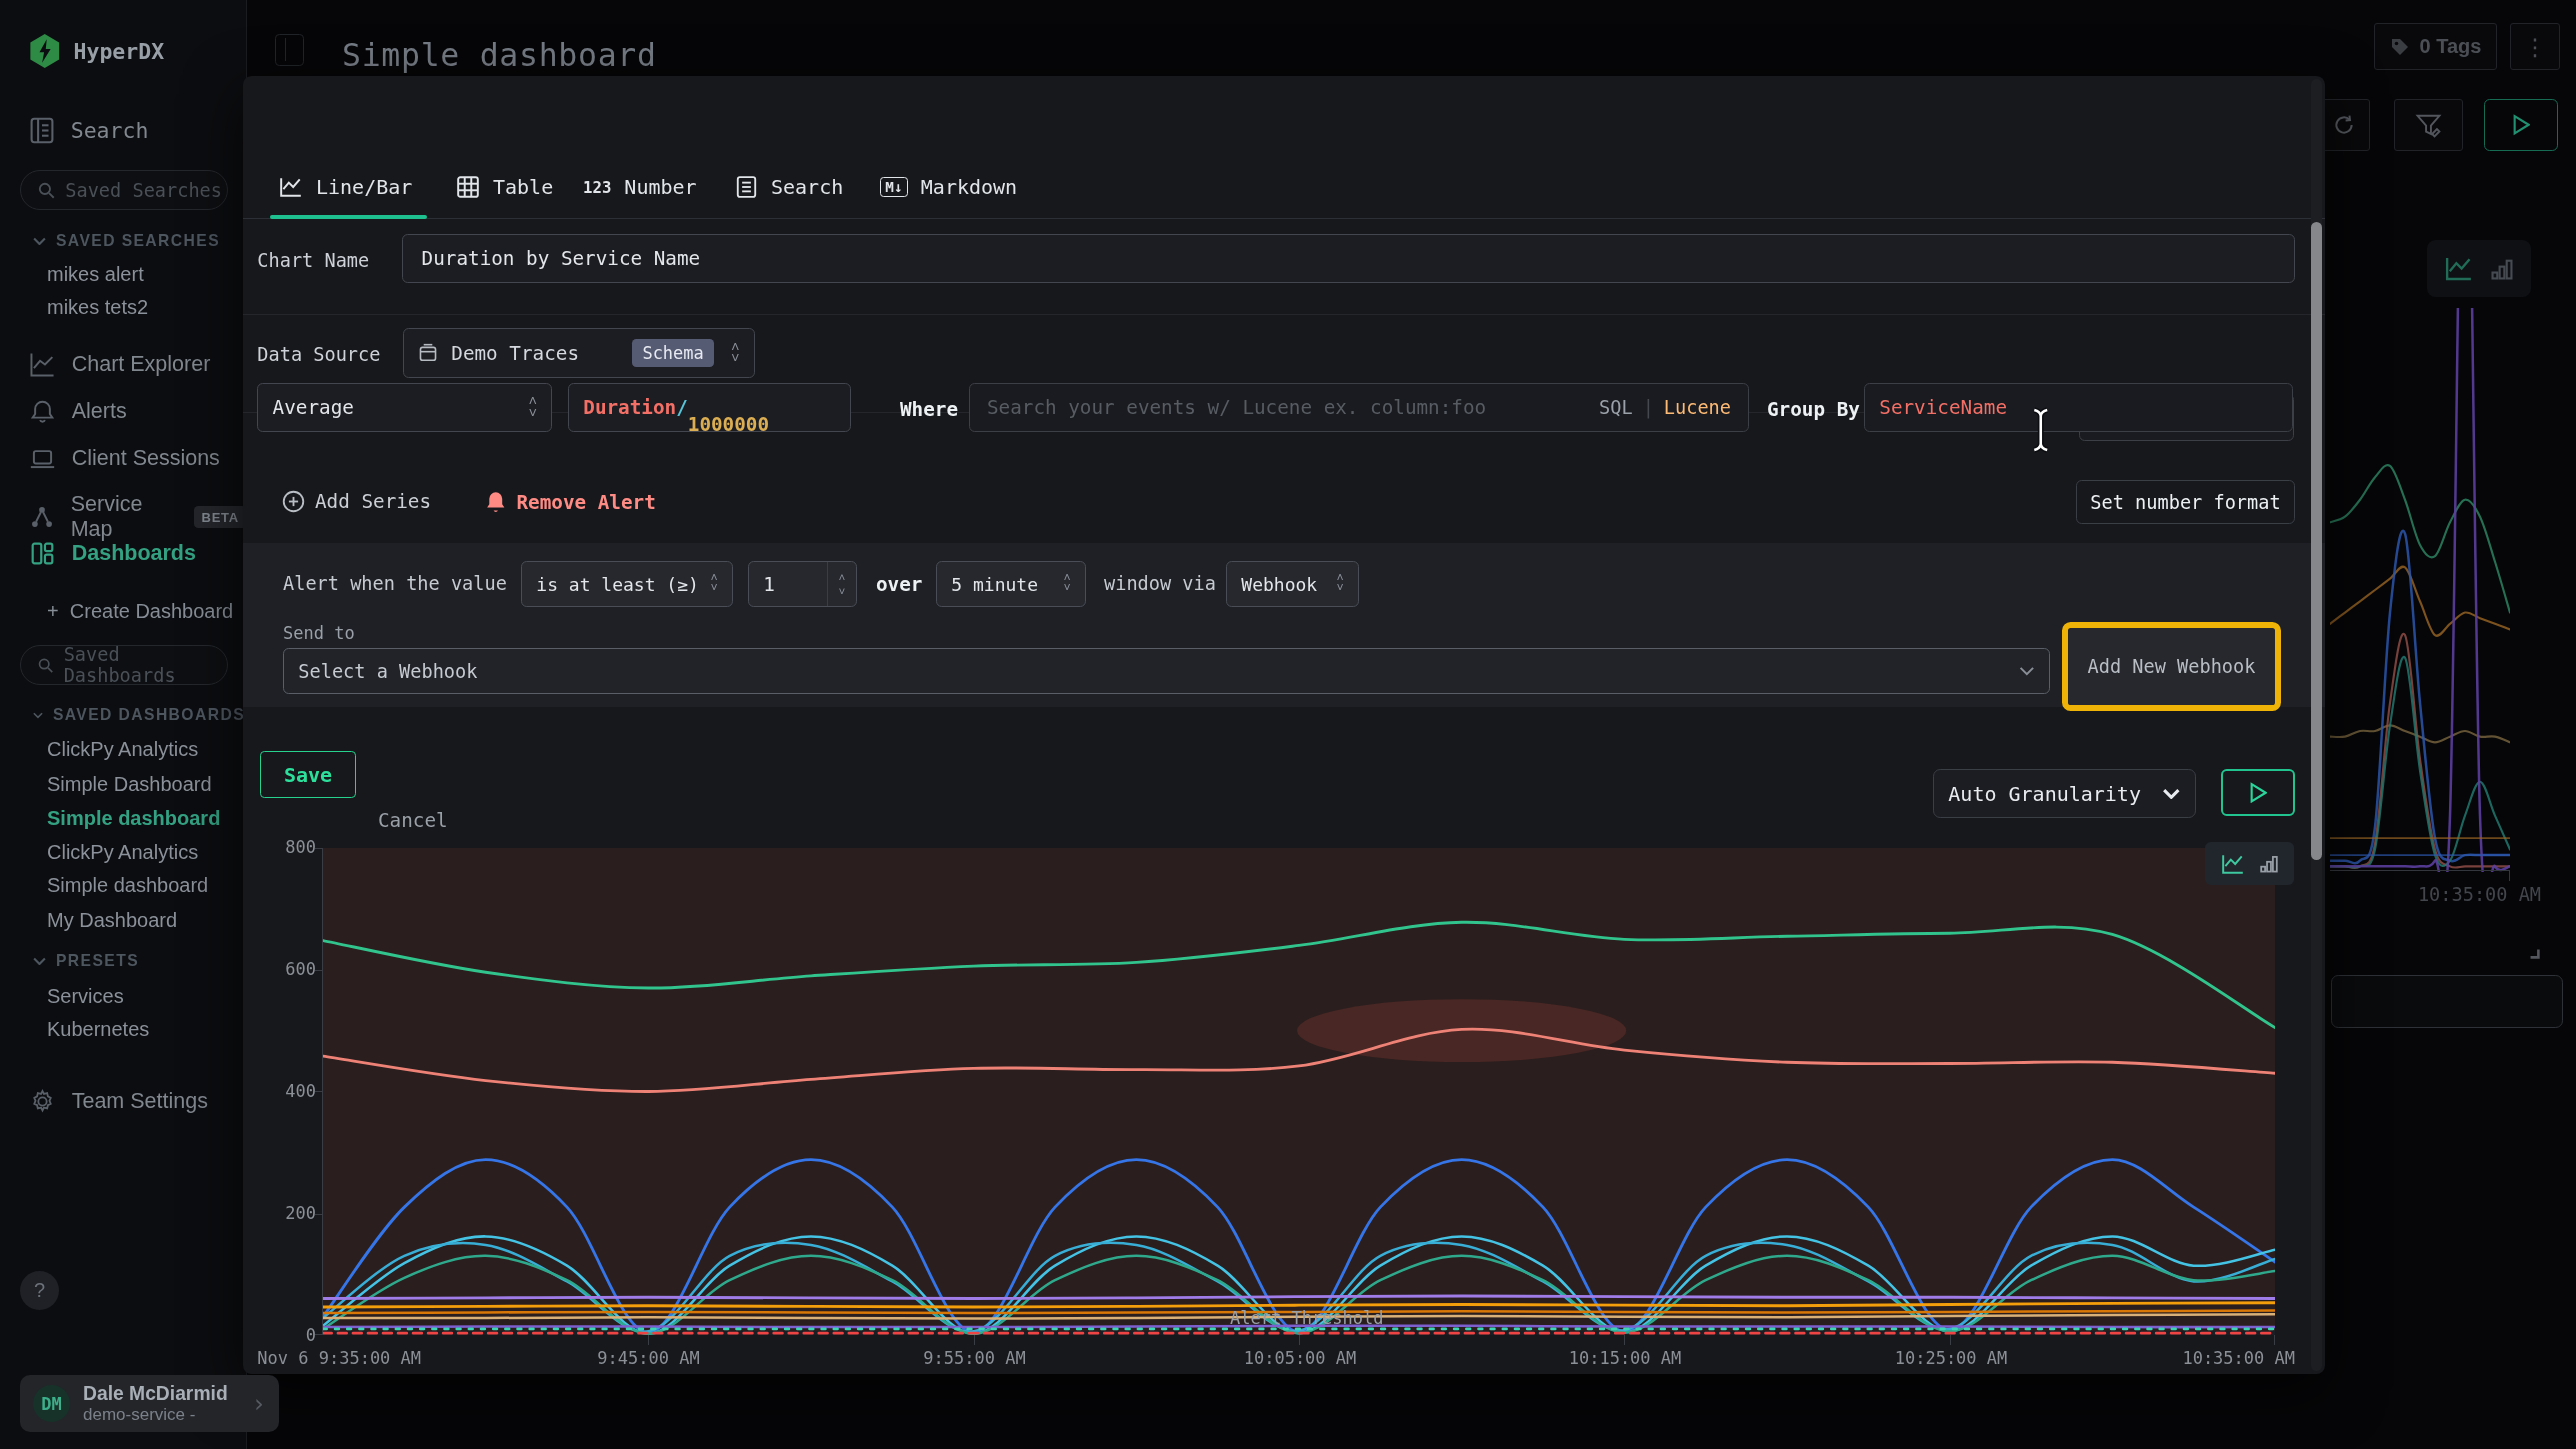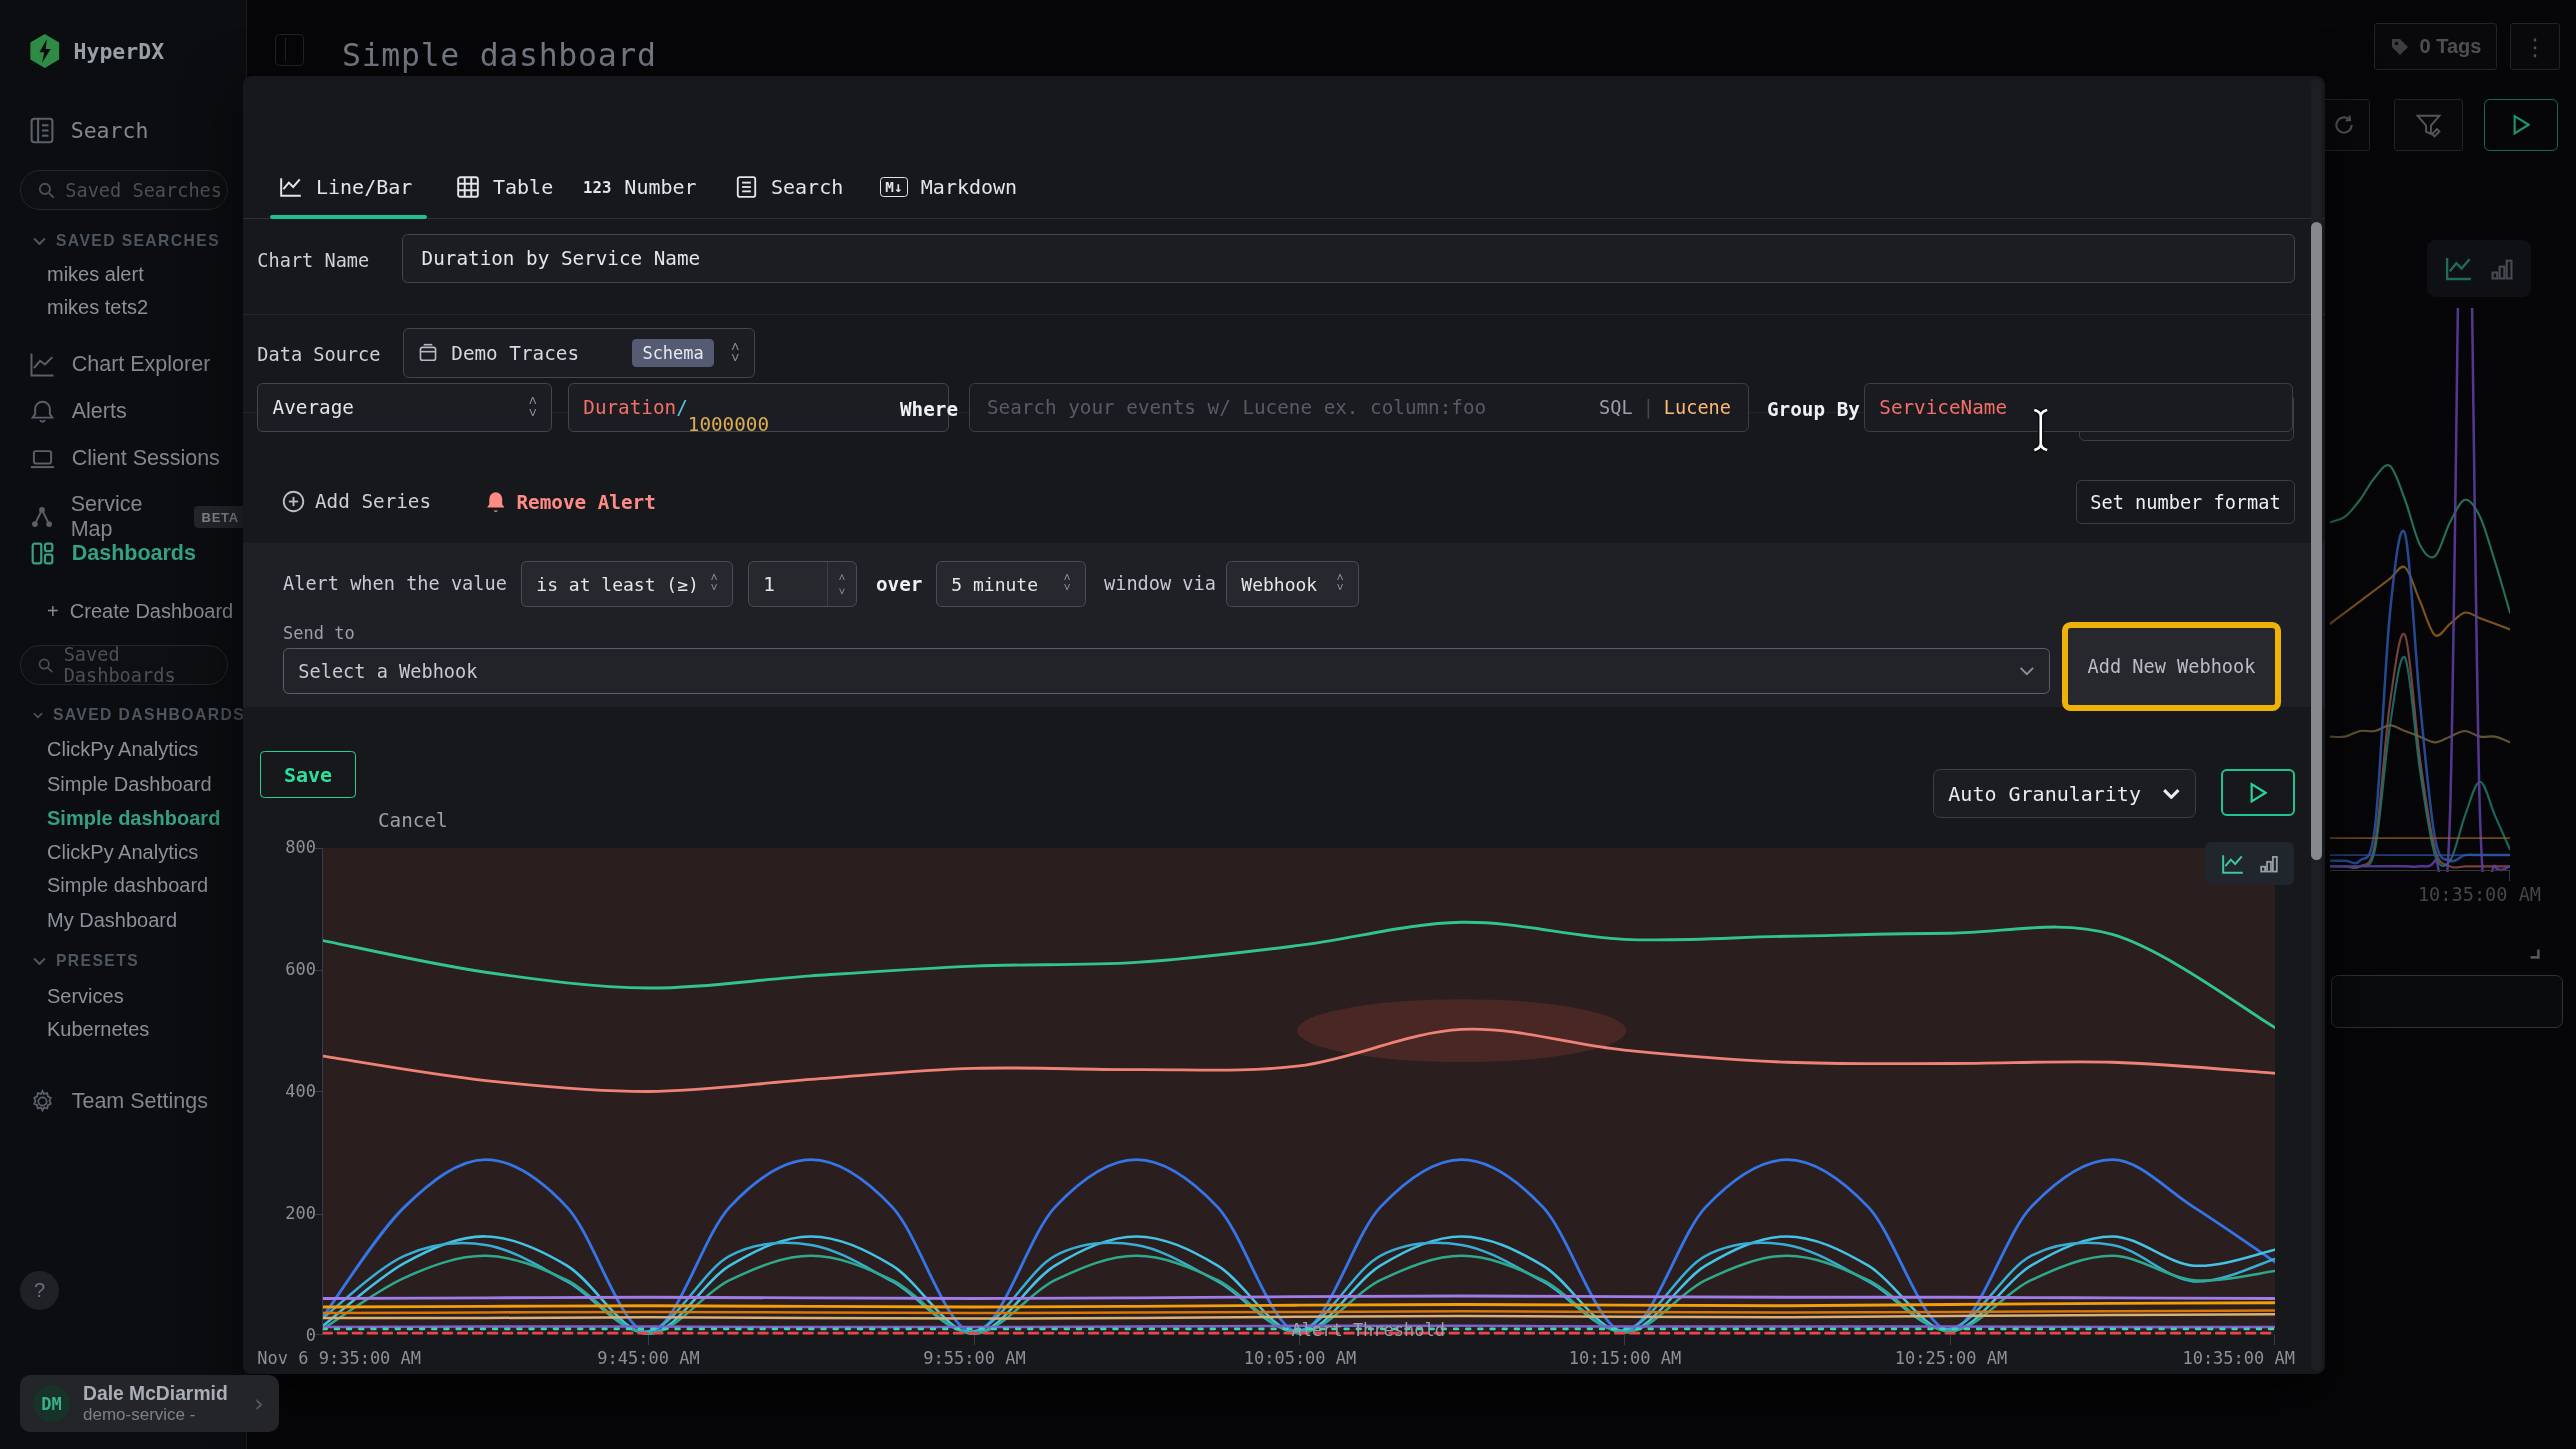--- a/index.html
+++ b/index.html
@@ -309,21 +309,21 @@
   </div>
 
   <div class="abs divider" style="left:0;top:336px;width:1717px;"></div>
   <div class="abs lbl-dim" style="left:1753px;top:326px;">Alias</div>
   <input class="abs inp2 mono" style="left: 1836px; top: 318px; width: 215px; height: 47px; font-size: 18.6px; color: rgb(227, 230, 234);" placeholder="Series alias">
 
   <div class="abs sel" style="left:14.3px;top:307px;width:295px;height:49px;">
     <span>Average</span>
     <span class="chev-ud">˄<br>˅</span>
   </div>
-  <div class="abs sel" style="left:325px;top:307px;width:381px;height:49px;">
+  <div class="abs sel" style="left:325px;top:307px;width:283px;height:49px;font-weight:bold;">
     <span class="tok-red">Duration</span>
       <span class="tok-cyan">/</span>
       <span class="tok-yellow">1000000</span>
   </div>
   <div class="abs boldlbl" style="left:657px;top:322px;">Where</div>
   <div class="abs sel inp2" style="left:726px;top:307px;width:780px;height:49px;padding:0 17px;">
     <span style="color:#575c63;">Search your events w/ Lucene ex. column:foo</span>
     <span style="margin-left:auto;display:flex;gap:10px;font-size:18.6px;">
       <span style="color:#9ba1a9;">SQL</span>
       <span style="color:#44484f;">|</span>
@@ -429,21 +429,21 @@
       <path d="M0.0 672.5 C18.9 660.6 75.8 618.0 113.7 601.0 C151.6 584.0 189.4 569.8 227.3 570.3 C265.2 570.9 303.1 586.2 341.0 604.4 C378.9 622.5 416.8 679.3 454.7 679.3 C492.6 679.3 530.4 622.5 568.3 604.4 C606.2 586.2 644.1 570.3 682.0 570.3 C719.9 570.3 757.8 586.2 795.7 604.4 C833.6 622.5 871.4 679.3 909.3 679.3 C947.2 679.3 985.1 622.5 1023.0 604.4 C1060.9 586.2 1098.8 570.3 1136.7 570.3 C1174.6 570.3 1212.4 586.4 1250.3 604.4 C1288.2 622.4 1326.1 678.4 1364.0 678.4 C1401.9 678.4 1439.8 622.4 1477.7 604.4 C1515.6 586.4 1553.4 570.3 1591.3 570.3 C1629.2 570.3 1667.1 586.5 1705.0 604.4 C1742.9 622.3 1780.8 677.6 1818.7 677.6 C1856.6 677.6 1894.4 622.3 1932.3 604.4 C1970.2 586.5 2008.1 570.3 2046.0 570.3 C2083.9 570.3 2121.8 586.8 2159.7 604.4 C2197.6 622.0 2235.4 675.9 2273.3 675.9 C2311.2 675.9 2349.1 622.0 2387.0 604.4 C2424.9 586.8 2462.8 570.3 2500.7 570.3 C2538.6 570.3 2576.4 600.8 2614.3 604.4 C2652.2 607.9 2709.1 593.7 2728.0 591.6" fill="none" stroke="#2fa98c" stroke-width="3.5" stroke-opacity="1" stroke-linecap="round"></path>
       <path d="M0.0 629.9 C37.9 629.8 151.6 629.4 227.3 629.1 C303.1 628.8 378.9 628.2 454.7 628.2 C530.4 628.2 606.2 628.8 682.0 629.1 C757.8 629.4 833.6 629.9 909.3 629.9 C985.1 629.9 1060.9 629.5 1136.7 629.1 C1212.4 628.6 1288.2 627.8 1364.0 627.4 C1439.8 626.9 1515.6 626.5 1591.3 626.5 C1667.1 626.5 1742.9 627.1 1818.7 627.4 C1894.4 627.7 1970.2 628.1 2046.0 628.2 C2121.8 628.4 2197.6 628.1 2273.3 628.2 C2349.1 628.4 2424.9 628.8 2500.7 629.1 C2576.4 629.4 2690.1 629.8 2728.0 629.9" fill="none" stroke="#9f7ce8" stroke-width="4" stroke-opacity="1" stroke-linecap="round"></path>
       <path d="M0.0 641.8 C37.9 641.7 151.6 641.3 227.3 641.0 C303.1 640.7 378.9 640.1 454.7 640.1 C530.4 640.1 606.2 640.7 682.0 641.0 C757.8 641.3 833.6 641.8 909.3 641.8 C985.1 641.8 1060.9 641.4 1136.7 641.0 C1212.4 640.6 1288.2 639.7 1364.0 639.3 C1439.8 638.9 1515.6 638.4 1591.3 638.4 C1667.1 638.4 1742.9 639.0 1818.7 639.3 C1894.4 639.6 1970.2 640.3 2046.0 640.1 C2121.8 640.0 2197.6 639.0 2273.3 638.4 C2349.1 637.9 2424.9 637.2 2500.7 636.7 C2576.4 636.3 2690.1 636.0 2728.0 635.9" fill="none" stroke="#f59e0b" stroke-width="4" stroke-opacity="1" stroke-linecap="round"></path>
       <path d="M0.0 650.4 C37.9 650.2 151.6 649.8 227.3 649.5 C303.1 649.2 378.9 648.7 454.7 648.7 C530.4 648.7 606.2 649.2 682.0 649.5 C757.8 649.8 833.6 650.4 909.3 650.4 C985.1 650.4 1060.9 649.8 1136.7 649.5 C1212.4 649.2 1288.2 648.9 1364.0 648.7 C1439.8 648.4 1515.6 647.8 1591.3 647.8 C1667.1 647.8 1742.9 648.4 1818.7 648.7 C1894.4 648.9 1970.2 649.5 2046.0 649.5 C2121.8 649.5 2197.6 648.9 2273.3 648.7 C2349.1 648.4 2424.9 648.1 2500.7 647.8 C2576.4 647.5 2690.1 647.1 2728.0 646.9" fill="none" stroke="#d97706" stroke-width="3.5" stroke-opacity="1" stroke-linecap="round"></path>
       <path d="M0.0 657.2 C37.9 657.2 151.6 657.3 227.3 657.2 C303.1 657.0 378.9 656.3 454.7 656.3 C530.4 656.3 606.2 656.9 682.0 657.2 C757.8 657.4 833.6 658.0 909.3 658.0 C985.1 658.0 1060.9 657.6 1136.7 657.2 C1212.4 656.7 1288.2 655.9 1364.0 655.5 C1439.8 655.0 1515.6 654.6 1591.3 654.6 C1667.1 654.6 1742.9 655.2 1818.7 655.5 C1894.4 655.7 1970.2 656.5 2046.0 656.3 C2121.8 656.2 2197.6 655.2 2273.3 654.6 C2349.1 654.0 2424.9 653.3 2500.7 652.9 C2576.4 652.5 2690.1 652.2 2728.0 652.1" fill="none" stroke="#d8b078" stroke-width="3.5" stroke-opacity="1" stroke-linecap="round"></path>
       <path d="M0.0 669.9 C37.9 669.8 151.6 669.2 227.3 669.1 C303.1 668.9 378.9 668.9 454.7 669.1 C530.4 669.2 606.2 669.8 682.0 669.9 C757.8 670.1 833.6 670.1 909.3 669.9 C985.1 669.8 1060.9 669.4 1136.7 669.1 C1212.4 668.8 1288.2 668.4 1364.0 668.2 C1439.8 668.1 1515.6 668.1 1591.3 668.2 C1667.1 668.4 1742.9 668.9 1818.7 669.1 C1894.4 669.2 1970.2 669.1 2046.0 669.1 C2121.8 669.1 2197.6 668.9 2273.3 669.1 C2349.1 669.2 2424.9 669.8 2500.7 669.9 C2576.4 670.1 2690.1 669.9 2728.0 669.9" fill="none" stroke="#7e5fd0" stroke-width="3.5" stroke-opacity="1" stroke-linecap="round"></path>
       <path d="M0 672.4875000000001 L2728 672.4875000000001" fill="none" stroke="#3dd6b5" stroke-width="4" stroke-opacity="1" stroke-dasharray="5 12" stroke-linecap="round"></path>
       <path d="M0 678.44625 L2728 678.44625" fill="none" stroke="#ef4444" stroke-width="4" stroke-opacity="1" stroke-dasharray="12 9" stroke-linecap="round"></path>
     </svg>
 
-  <div class="abs tick-lbl" style="left:987px;top:1232px;width:215px;text-align:right;color:#9aa0a8;z-index:5;margin-top:12px;">Alert Threshold</div>
+  <div class="abs tick-lbl" style="left:987px;top:1232px;width:215px;text-align:left;color:#9aa0a8;z-index:5;">Alert Threshold</div>
 
   <div class="abs" style="left:405px;top:1259px;width:1.4px;height:10px;background:#3a3d44;"></div>
   <div class="abs" style="left:731px;top:1259px;width:1.4px;height:10px;background:#3a3d44;"></div>
   <div class="abs" style="left:1056px;top:1259px;width:1.4px;height:10px;background:#3a3d44;"></div>
   <div class="abs" style="left:1381px;top:1259px;width:1.4px;height:10px;background:#3a3d44;"></div>
   <div class="abs" style="left:1707px;top:1259px;width:1.4px;height:10px;background:#3a3d44;"></div>
   <div class="abs" style="left:2031px;top:1259px;width:1.4px;height:10px;background:#3a3d44;"></div>
 
   <div class="abs tick-lbl" style="left:14.3px;top:1272px;">Nov 6 9:35:00 AM</div>
   <div class="abs tick-lbl" style="left:298px;top:1272px;width:215px;text-align:center;">9:45:00 AM</div>

